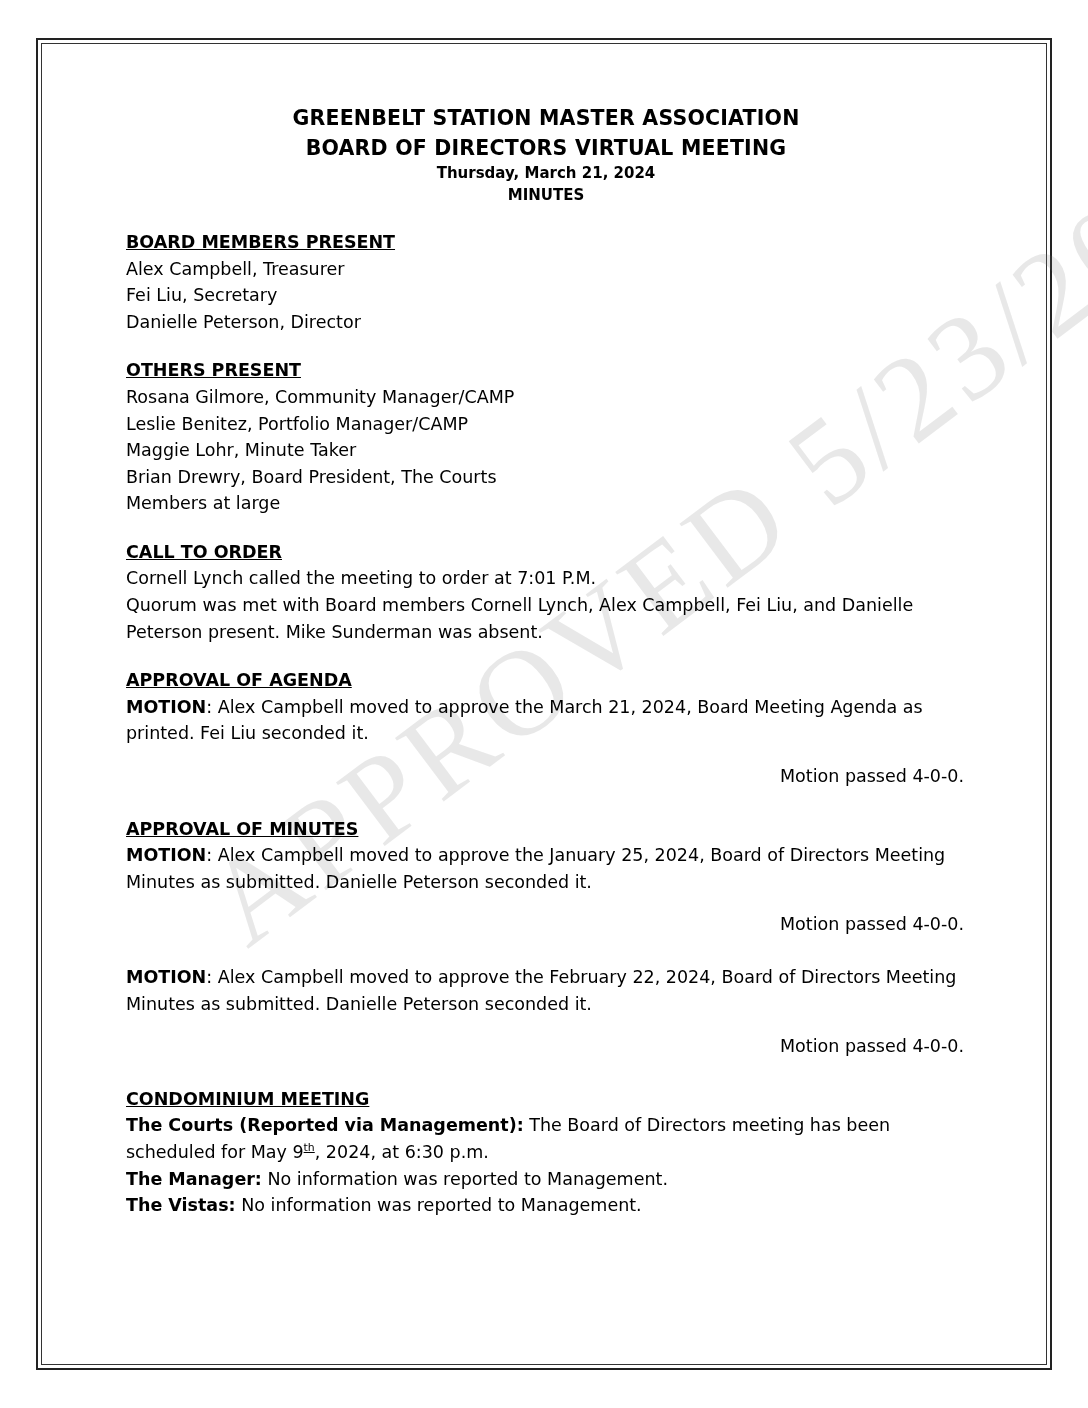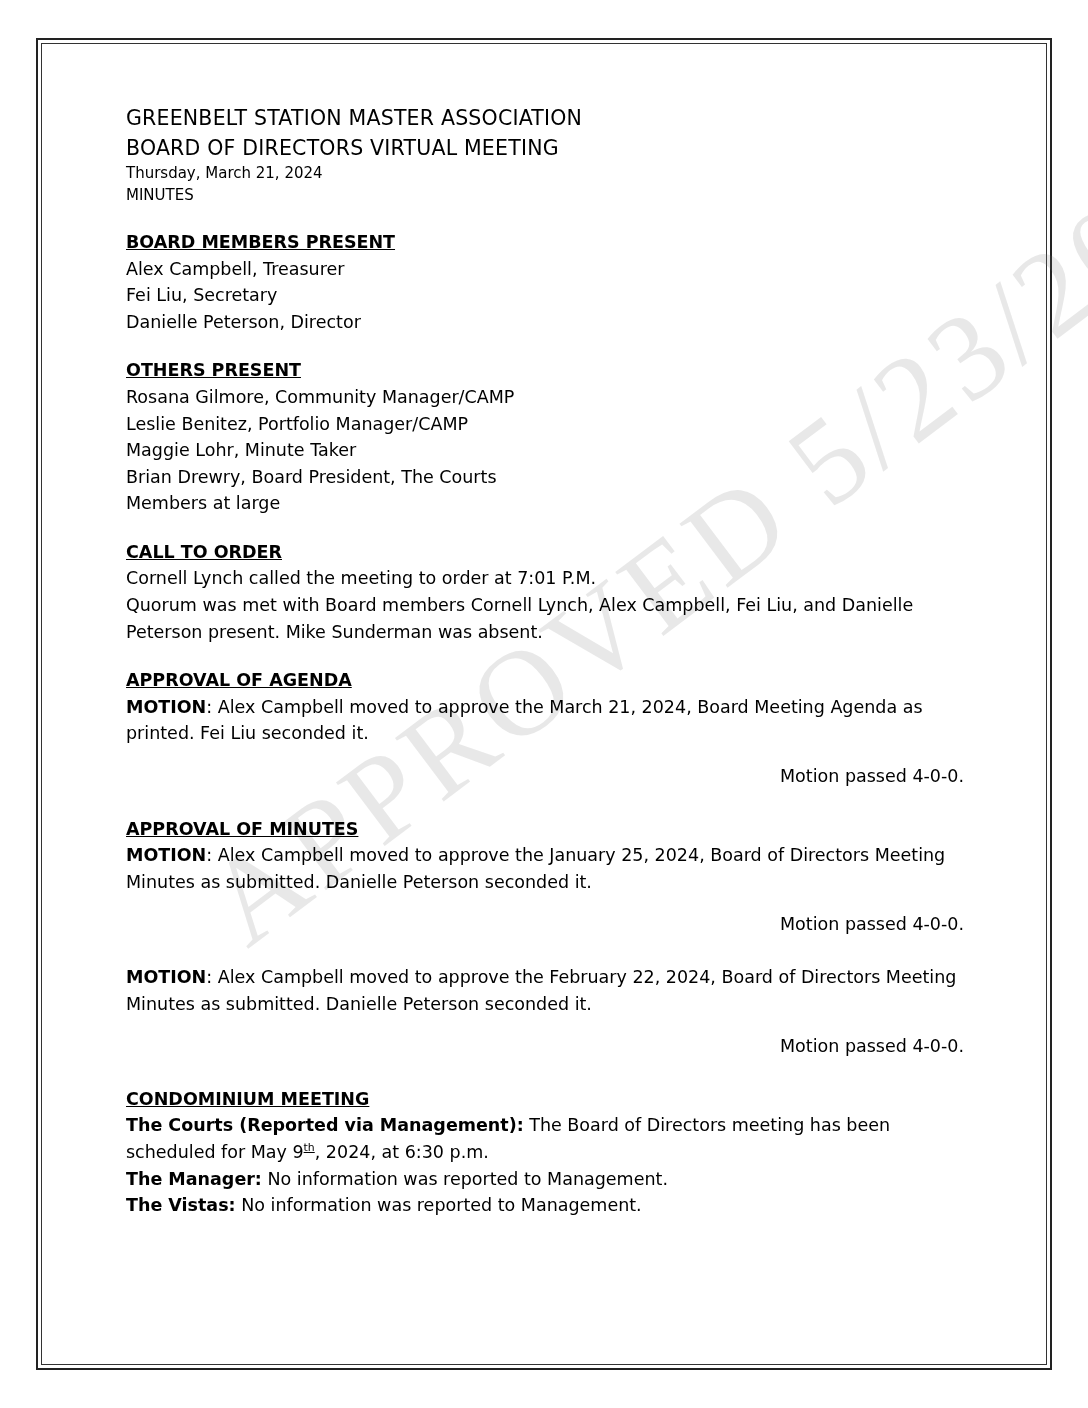--- a/index.html
+++ b/index.html
@@ -64,22 +64,22 @@
     left: 126px;
     top: 104px;
     width: 840px;
     z-index: 3;
     font-family: "DejaVu Sans", sans-serif;
     font-size: 17.5px;
     line-height: 1.52;
     color: #000000;
   }
   .title-block {
-    text-align: left;
-    font-weight: normal;
+    text-align: center;
+    font-weight: bold;
     margin-bottom: 12px;
   }
   .title-line1,
   .title-line2 {
     font-size: 20.5px;
     letter-spacing: 0.2px;
     line-height: 1.45;
   }
   .title-line3,
   .title-line4 {

